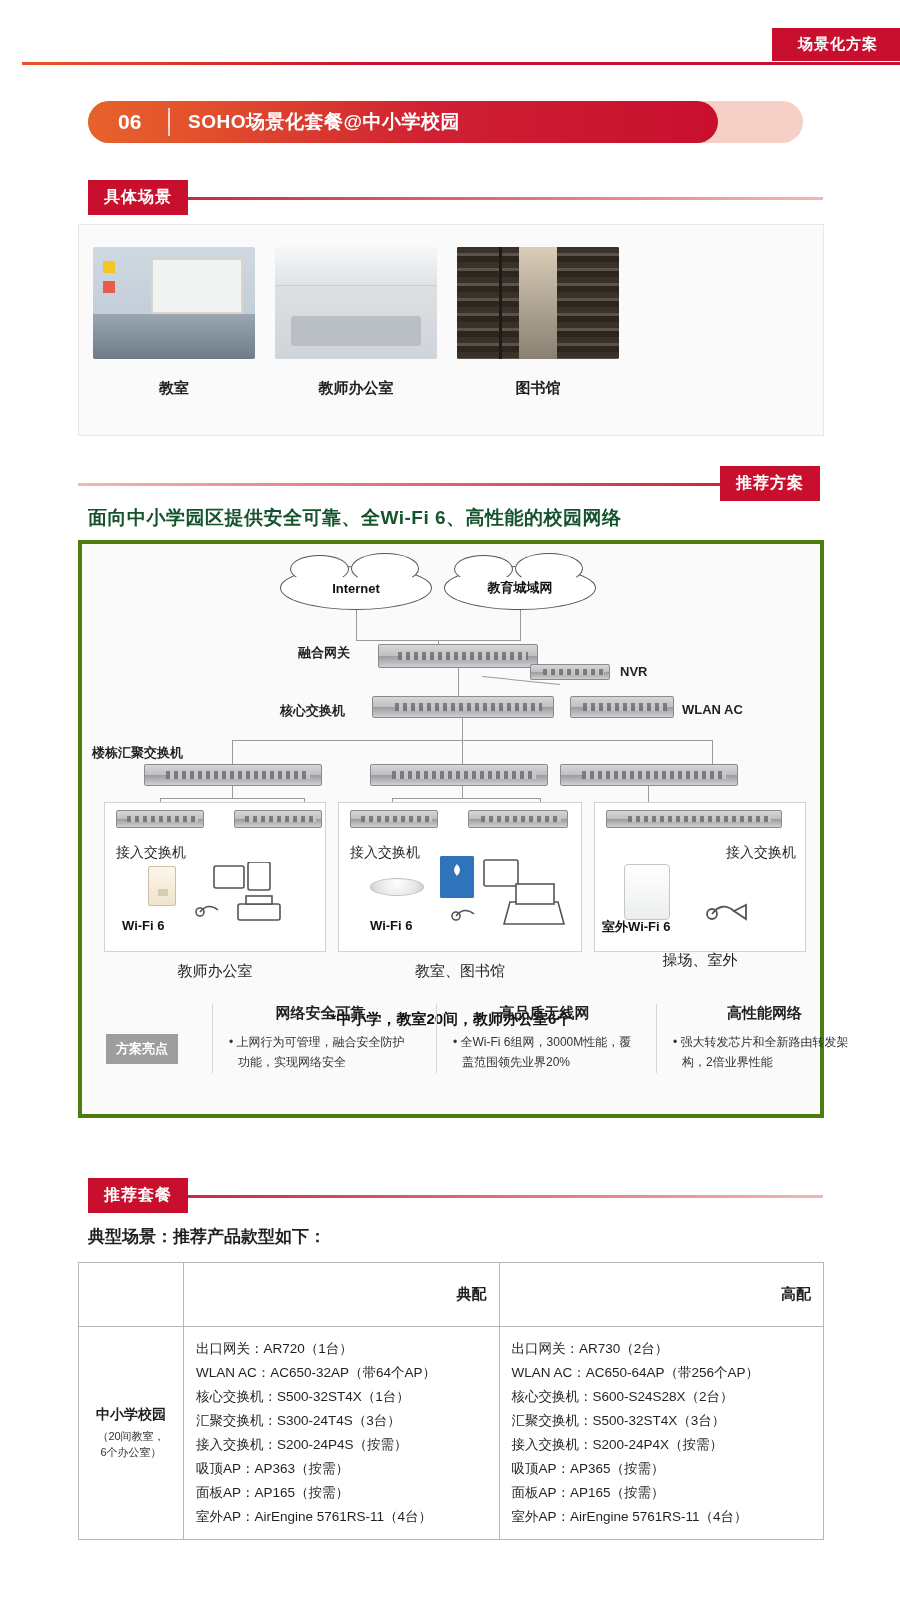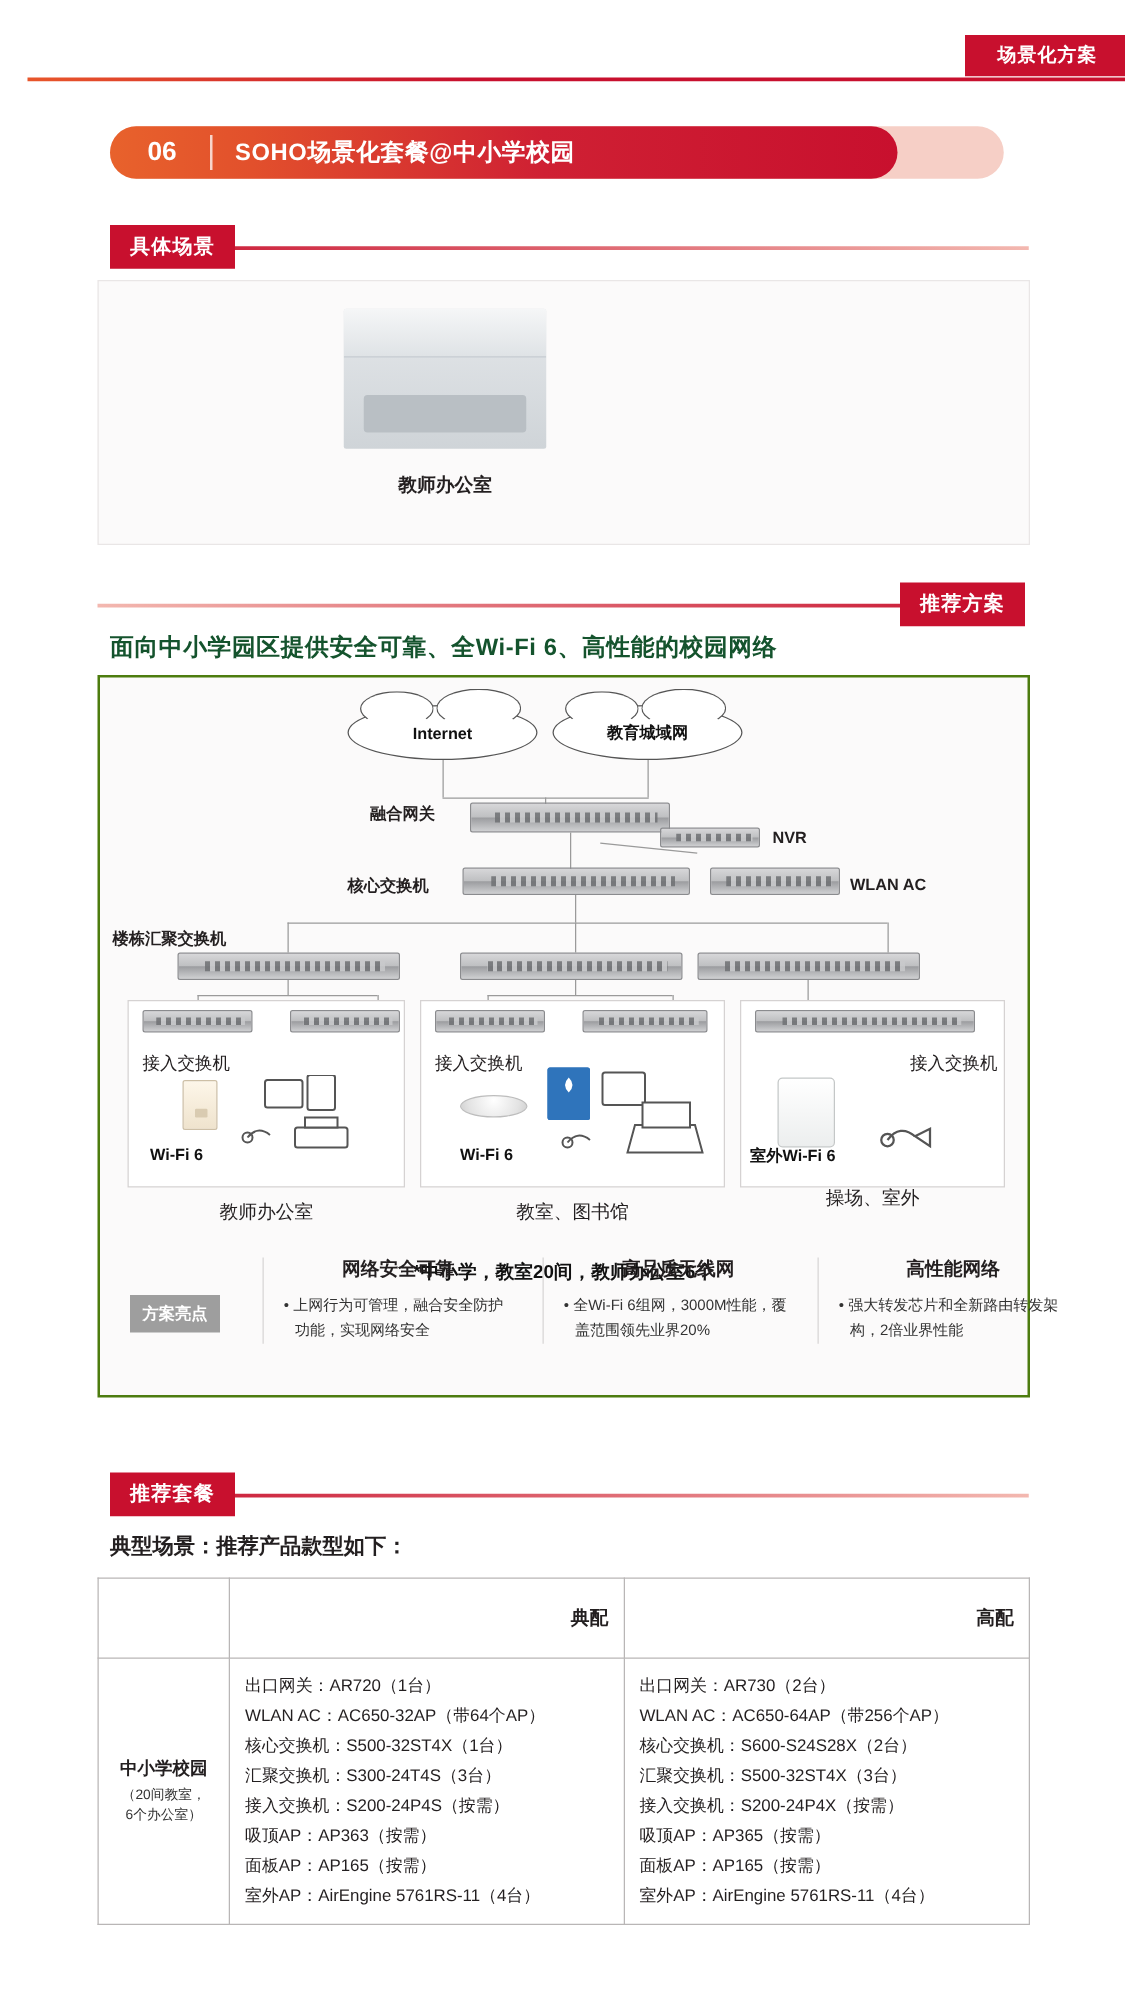--- a/index.html
+++ b/index.html
@@ -166,21 +166,21 @@
     position: absolute; left: 88px; top: 505px;
     font-size: 19px; font-weight: bold; color: #14532d;
     letter-spacing: .5px;
   }
 
   .topo {
     position: absolute;
     left: 78px; top: 540px;
     width: 746px; height: 578px;
     background: #fbfafa;
-    border: 2px solid #4d7c0f;
+    border: 4px solid #4d7c0f;
   }
   .topo .cloud {
     position: absolute;
     background: #fff;
     border: 1.5px solid #555;
     border-radius: 50%;
     display: flex; align-items: center; justify-content: center;
     font-size: 13px; font-weight: bold; color: #111;
   }
   .topo .cloud::before, .topo .cloud::after {
@@ -344,30 +344,52 @@
   <div class="num">06</div>
   <div class="divider"></div>
   <div class="title">SOHO场景化套餐@中小学校园</div>
 </div>
 
 <div class="lbl-rule" style="left:88px; top:197px; width:735px;"></div>
 <div class="lbl" style="left:88px; top:180px;">具体场景</div>
 
 <div class="scen-panel">
 
+  <div class="scen-item" style="left:14px;">
+    <div class="scen-thumb t-class">
+      <span class="board-note" style="left:10px; top:14px;"></span>
+      <span class="board-note" style="left:10px; top:34px; background:#e95b4a;"></span>
+      <span class="pupil" style="left:18px;"></span>
+      <span class="pupil" style="left:44px;"></span>
+      <span class="pupil" style="left:70px;"></span>
+      <span class="pupil" style="left:96px;"></span>
+      <span class="pupil" style="left:122px;"></span>
+    </div>
+    <div class="scen-cap">教室</div>
+  </div>
 
   <div class="scen-item" style="left:196px;">
     <div class="scen-thumb t-office">
       <span class="chair" style="left:34px;"></span>
       <span class="chair" style="left:76px;"></span>
       <span class="chair" style="left:118px;"></span>
     </div>
     <div class="scen-cap">教师办公室</div>
   </div>
 
+  <div class="scen-item" style="left:378px;">
+    <div class="scen-thumb t-lib">
+      <span class="shelf" style="left:0;"></span>
+      <span class="shelf" style="left:28%;"></span>
+      <span class="aisle"></span>
+      <span class="shelf" style="left:62%;"></span>
+      <span class="shelf" style="left:86%; width:14%;"></span>
+    </div>
+    <div class="scen-cap">图书馆</div>
+  </div>
 
 
 </div>
 
 <div class="lbl-rule rtl" style="left:78px; top:483px; width:735px;"></div>
 <div class="lbl right" style="right:80px; top:466px;">推荐方案</div>
 
 <div class="plan-title">面向中小学园区提供安全可靠、全Wi-Fi 6、高性能的校园网络</div>
 
 <div class="topo">

